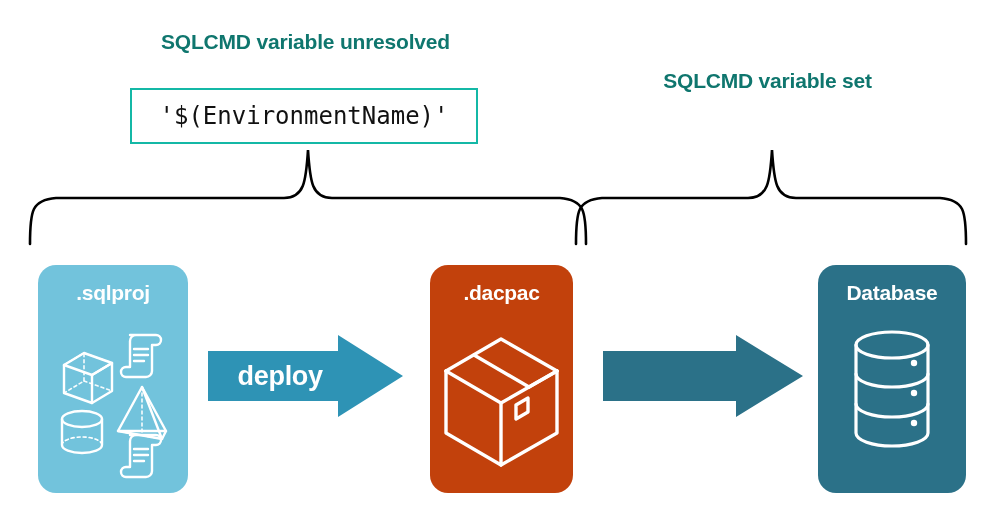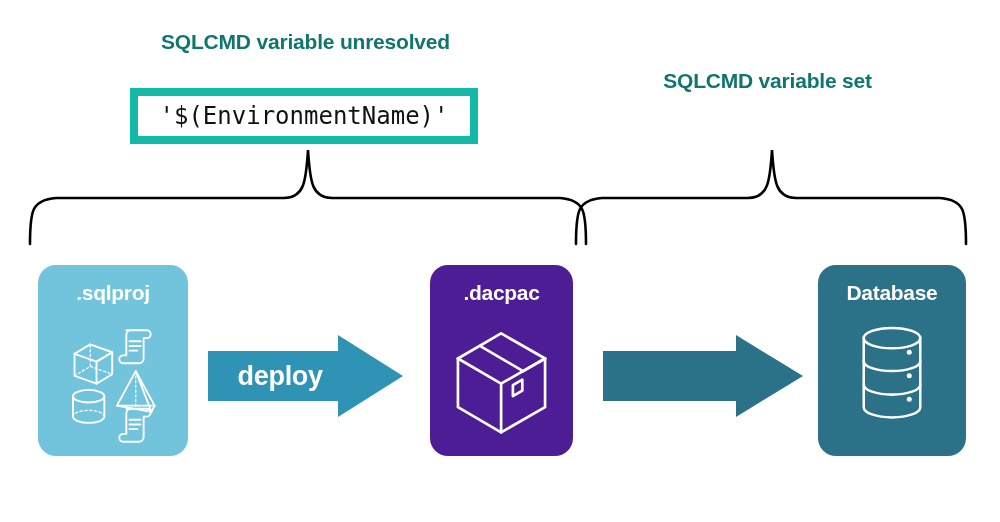--- a/index.html
+++ b/index.html
@@ -31,21 +31,21 @@
     text-align: center;
     white-space: nowrap;
   }
   #heading-left  { left: 118px; top: 30px; width: 375px; }
   #heading-right { left: 600px; top: 30px; width: 335px; margin-top: 39px; }
 
   
   .codebox {
     position: absolute;
     box-sizing: border-box;
-    border: 8px solid #14b8a6;
+    border: 2px solid #14b8a6;
     background: #ffffff;
     display: flex;
     align-items: center;
     justify-content: center;
     font-family: "DejaVu Sans Mono", "Liberation Mono", monospace;
     font-size: 24px;
     color: #111111;
     white-space: nowrap;
     letter-spacing: 0px;
   }
@@ -59,21 +59,21 @@
     height: 96px;
   }
   #brace-left  { left: 28px;  width: 552px; }
   #brace-right { left: 568px; width: 404px; }
   .brace svg { display: block; width: 100%; height: 100%; overflow: visible; }
 
   
   .stagebox {
     position: absolute;
     top: 265px;
-    height: 191px;
+    height: 228px;
     border-radius: 18px;
   }
   .stagebox .boxlabel {
     position: absolute;
     top: 16px;
     left: 0;
     right: 0;
     text-align: center;
     font-family: "Liberation Sans", sans-serif;
     font-weight: bold;
@@ -84,21 +84,21 @@
   }
   .stagebox .boxart {
     position: absolute;
     left: 0; right: 0;
     top: 48px;
     bottom: 8px;
   }
   .stagebox .boxart svg { display: block; width: 100%; height: 100%; }
 
   #box-sqlproj  { left: 38px;  width: 150px; background: #72c3dc; }
-  #box-dacpac   { left: 430px; width: 143px; background: #4c1d95; }
+  #box-dacpac   { left: 430px; width: 143px; background: #c2410c; }
   #box-database { left: 818px; width: 148px; background: #2b7188; }
 
   
   .arrow {
     position: absolute;
     top: 335px;
     height: 82px;
   }
   #arrow-build  { left: 208px; width: 195px; }
   #arrow-deploy { left: 603px; width: 200px; }

